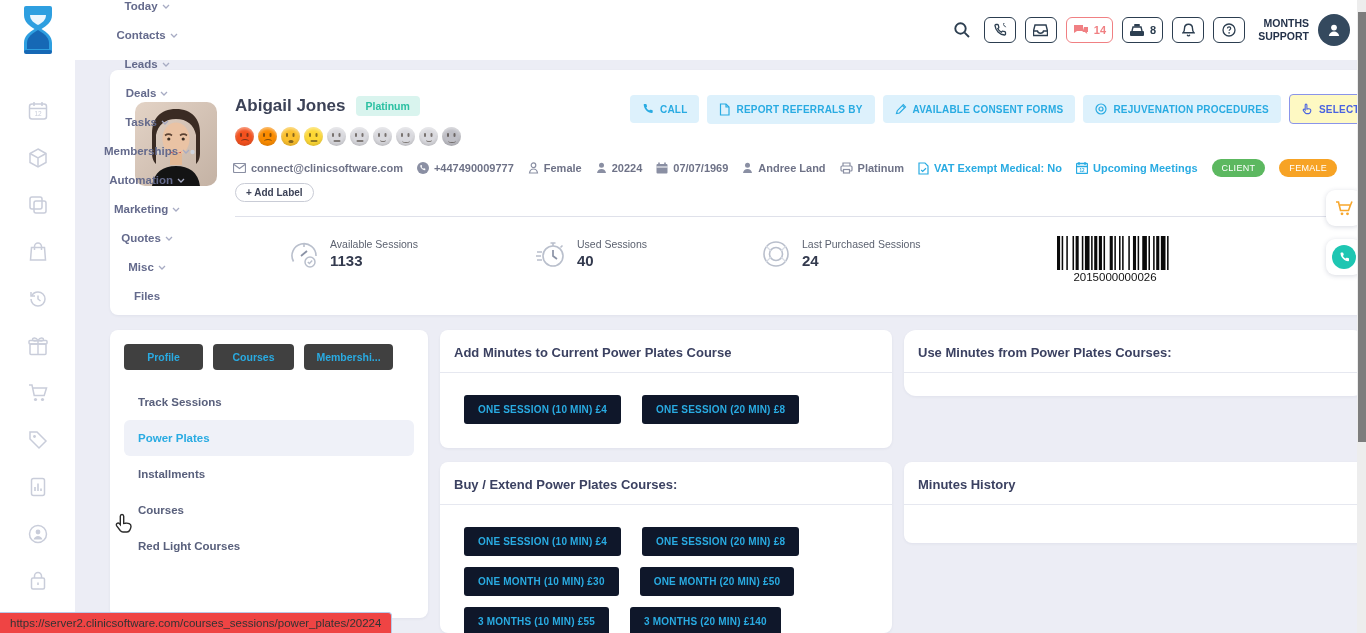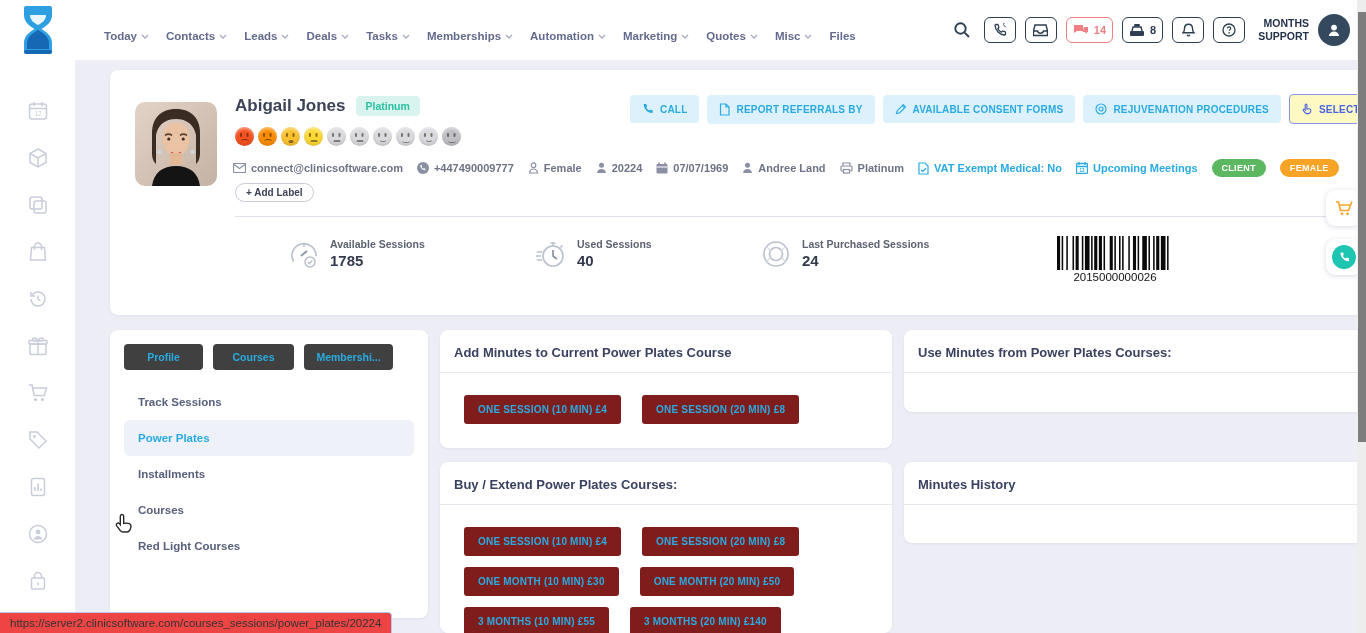--- a/index.html
+++ b/index.html
@@ -2,21 +2,21 @@
 <html><head>
 <meta charset="utf-8">
 <style>
   * { margin:0; padding:0; box-sizing:border-box; }
   html,body { width:1366px; height:633px; overflow:hidden; background:#ecedf5;
     font-family:"Liberation Sans", sans-serif; color:#3f4254; }
 
   
   .header { position:absolute; top:0; left:0; width:1366px; height:60px; background:#fff; z-index:5; }
   .logo { position:absolute; left:18px; top:5px; width:40px; height:50px; }
-  .nav { position:absolute; left:104px; top:0; height:72px; display:flex; align-items:center; gap:17px; }
+  .nav { position:absolute; left:104px; top:0; height:72px; display:flex; align-items:center; gap:17px;flex-direction:column; }
   .nav-item { display:flex; align-items:center; gap:4px; font-size:11.5px; font-weight:600; color:#646a8c; cursor:pointer; white-space:nowrap; }
   .toolbar { position:absolute; right:16px; top:0; height:60px; display:flex; align-items:center; gap:9px; }
   .tb-box { display:flex; align-items:center; justify-content:center; gap:5px; height:26px; min-width:32px;
     border:1.6px solid #2c3e50; border-radius:6px; padding:0 6px; cursor:pointer; background:#fff; }
   .tb-box.pink { border-color:#f08083; color:#f08083; }
   .tb-count { font-size:11px; font-weight:700; color:#2c3e50; }
   .tb-box.pink .tb-count { color:#f08083; }
   .loc { font-size:10.5px; font-weight:700; color:#24324a; line-height:1.25; text-align:right; margin-left:4px; }
   .avatar-btn { width:32px; height:32px; border-radius:50%; background:#34495e; display:flex; align-items:center; justify-content:center; cursor:pointer; }
 
@@ -44,59 +44,59 @@
   .m-sad-open::after { bottom:2.8px; width:5px; height:3.6px; background:rgba(40,30,20,.55); border-radius:50%; }
   .m-neutral::after { bottom:4.4px; width:7px; height:1.6px; background:rgba(40,30,20,.5); border-radius:1px; }
   .m-smile::after { bottom:3.4px; width:8px; height:4px; border-bottom:1.6px solid rgba(40,30,20,.5); border-radius:0 0 50% 50%; }
   .m-slight-smile::after { bottom:3.6px; width:6px; height:3px; border-bottom:1.5px solid rgba(40,30,20,.5); border-radius:0 0 50% 50%; }
   .e1{background:#f4511e}.e2{background:#fb8c00}.e3{background:#fbc02d}.e4{background:#fdd835}
   .e5,.e6,.e7,.e8,.e9{background:#d9d9de}.e10{background:#bfbfc6}
 
   .contact-row { position:absolute; left:123px; top:89px; display:flex; align-items:center; gap:14px; }
   .c-item { display:flex; align-items:center; gap:5px; font-size:11px; font-weight:600; color:#6e7287; white-space:nowrap; }
   .c-item.link { color:#29abe2; cursor:pointer; }
-  .pill { font-size:9px; font-weight:700; color:#fff; padding:4px 10px; border-radius:10px; letter-spacing:.3px; }
+  .pill { font-size:9px; font-weight:400; color:#fff; padding:4px 10px; border-radius:10px; letter-spacing:.3px; }
   .pill.green { background:#5cb860; }
   .pill.orange { background:#f7a325; }
   .add-label { position:absolute; left:125px; top:113px; border:1px solid #c9ccd6; border-radius:11px;
     font-size:10px; font-weight:700; color:#3c4257; padding:3px 10px; cursor:pointer; background:#fff; }
   .p-divider { position:absolute; left:125px; right:25px; top:146px; height:1px; background:#dfe1ea; }
 
   .actions { position:absolute; left:520px; top:24px; display:flex; align-items:center; gap:8px; }
   .act-btn { display:flex; align-items:center; gap:6px; background:#ddf1fc; color:#29abe2;
     font-size:10px; font-weight:700; padding:8px 12px; border-radius:4px; border:none; cursor:pointer; white-space:nowrap;
     font-family:"Liberation Sans", sans-serif; letter-spacing:.2px; }
   .act-btn.outline { background:#fef9c3; border:1.4px solid #8a94ea; color:#4a63e0; }
 
   .stat { position:absolute; top:168px; display:flex; align-items:flex-start; gap:10px; }
-  .stat-label { font-size:10.5px; font-weight:700; color:#5c6270; }
+  .stat-label { font-size:10.5px; font-weight:400; color:#5c6270; }
   .stat-value { font-size:15px; font-weight:700; color:#333a4e; margin-top:2px; }
   .barcode-wrap { position:absolute; left:930px; top:166px; width:150px; text-align:center; }
   .barcode-num { font-size:11.5px; color:#111; margin-top:1px; font-family:"Liberation Sans", sans-serif; }
 
   
   #left-card { left:90px; top:330px; width:318px; height:288px; padding:14px; }
   .tabs { display:flex; gap:10px; }
   .tab { background:#404040; color:#29abe2; font-size:10.5px; font-weight:700; border-radius:4px;
     padding:7px 0; text-align:center; cursor:pointer; }
   .tab.t1{width:79px}.tab.t2{width:81px}.tab.t3{width:89px}
   .menu { margin-top:14px; }
   .menu-item { height:36px; display:flex; align-items:center; padding-left:14px; font-size:11.5px;
     font-weight:600; color:#59607c; cursor:pointer; border-radius:6px; }
   .menu-item.active { background:#eff1f8; color:#29abe2; }
 
   .panel-title { padding:15px 14px 12px 14px; font-size:13px; font-weight:700; color:#3b4161; }
   .panel-divider { height:1px; background:#e6e8f0; }
   .panel-body { padding:22px 24px; display:flex; flex-direction:column; gap:11px; }
   .btn-row { display:flex; gap:21px; }
-  .course-btn { background:#7f1d1d; color:#29abe2; border:none; font-size:10px; font-weight:700;
+  .course-btn { background:#0f172a; color:#29abe2; border:none; font-size:10px; font-weight:700;
     padding:9px 14px; border-radius:3px; cursor:pointer; font-family:"Liberation Sans", sans-serif; letter-spacing:.2px; white-space:nowrap; }
   #mid-card-1 { left:420px; top:330px; width:452px; height:118px; }
   #mid-card-2 { left:420px; top:462px; width:452px; height:171px; }
-  #right-card-1 { left:884px; top:330px; width:461px; height:82px; }
+  #right-card-1 { left:884px; top:330px; width:461px; height:66px;border-radius:12px; }
   #right-card-2 { left:884px; top:462px; width:461px; height:81px; }
 
   
   .float-btn { position:absolute; left:1326px; width:36px; height:36px; background:#fff; border-radius:9px;
     box-shadow:0 1px 5px rgba(40,50,90,.18); display:flex; align-items:center; justify-content:center; cursor:pointer; z-index:6; }
   #float-cart { top:190px; }
   #float-phone { top:239px; }
   .teal-circle { width:24px; height:24px; border-radius:50%; background:#1ec6b2; display:flex; align-items:center; justify-content:center; }
 
   
@@ -459,21 +459,21 @@
   <div class="stat" style="left:178px">
     <svg width="32" height="32" viewBox="0 0 32 32">
         <path d="M28 18a12 12 0 10-22.5 5.5" fill="none" stroke="#b9bfcc" stroke-width="1.6"></path>
         <path d="M16 6v3" stroke="#b9bfcc" stroke-width="1.6"></path>
         <path d="M13 18l6-5" stroke="#8a92a5" stroke-width="1.8"></path>
         <circle cx="22" cy="24" r="5" fill="#fff" stroke="#b9bfcc" stroke-width="1.5"></circle>
         <path d="M19.8 24l1.6 1.6 2.8-3" fill="none" stroke="#b9bfcc" stroke-width="1.4"></path>
       </svg>
     <div>
       <div class="stat-label">Available Sessions</div>
-      <div class="stat-value">1785</div>
+      <div class="stat-value">1133</div>
     </div>
   </div>
   <div class="stat" style="left:425px">
     <svg width="32" height="32" viewBox="0 0 32 32">
         <circle cx="18" cy="18" r="10" fill="none" stroke="#b9bfcc" stroke-width="1.6"></circle>
         <path d="M18 12v6l4 3" fill="none" stroke="#8a92a5" stroke-width="1.7"></path>
         <path d="M15.5 5h5M18 5v3M25.5 9.5l2-2" stroke="#b9bfcc" stroke-width="1.6" fill="none"></path>
         <path d="M2 14h5M1 18h5M2 22h5" stroke="#b9bfcc" stroke-width="1.4"></path>
       </svg>
     <div>

